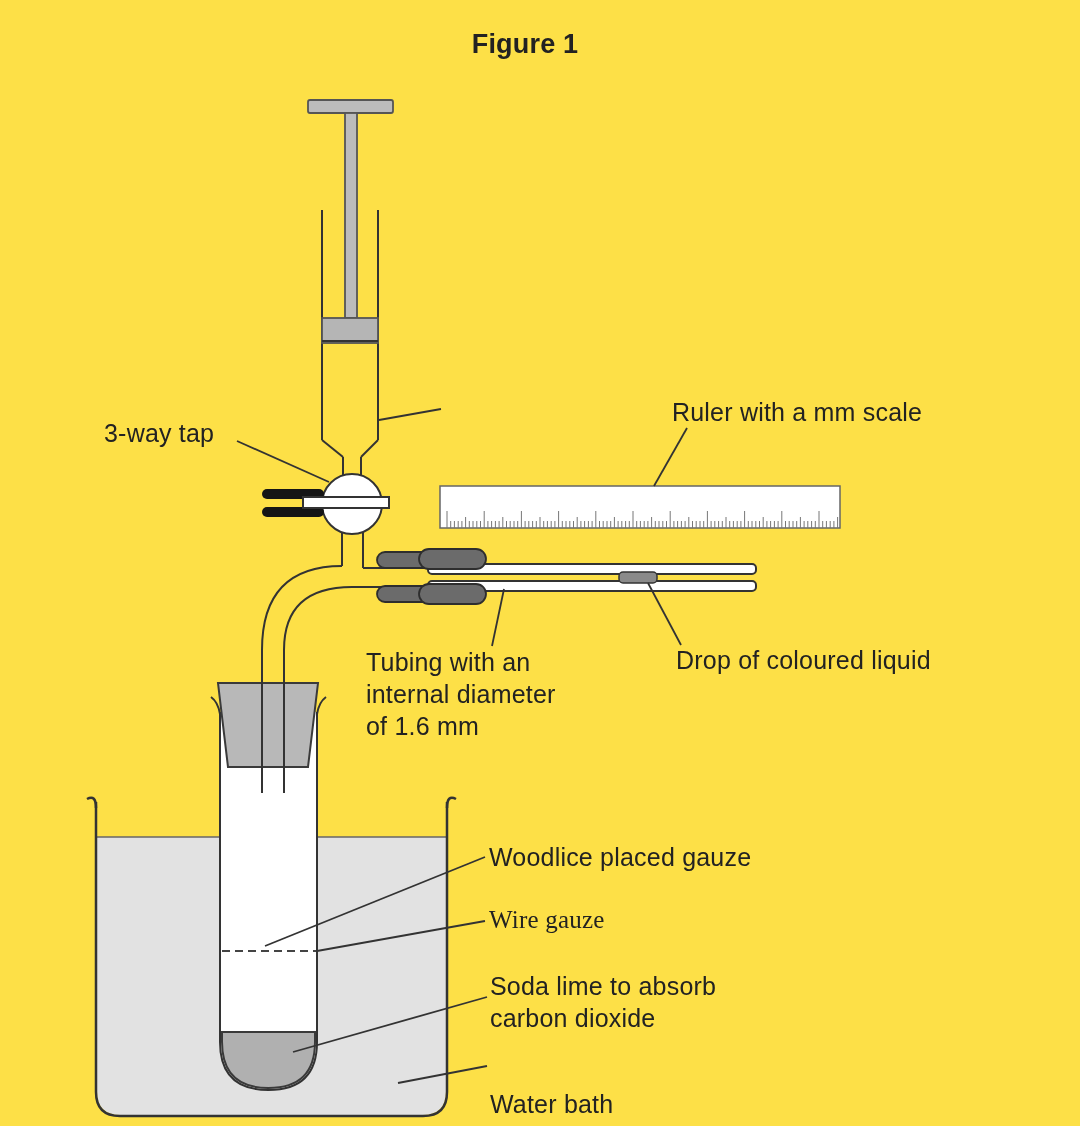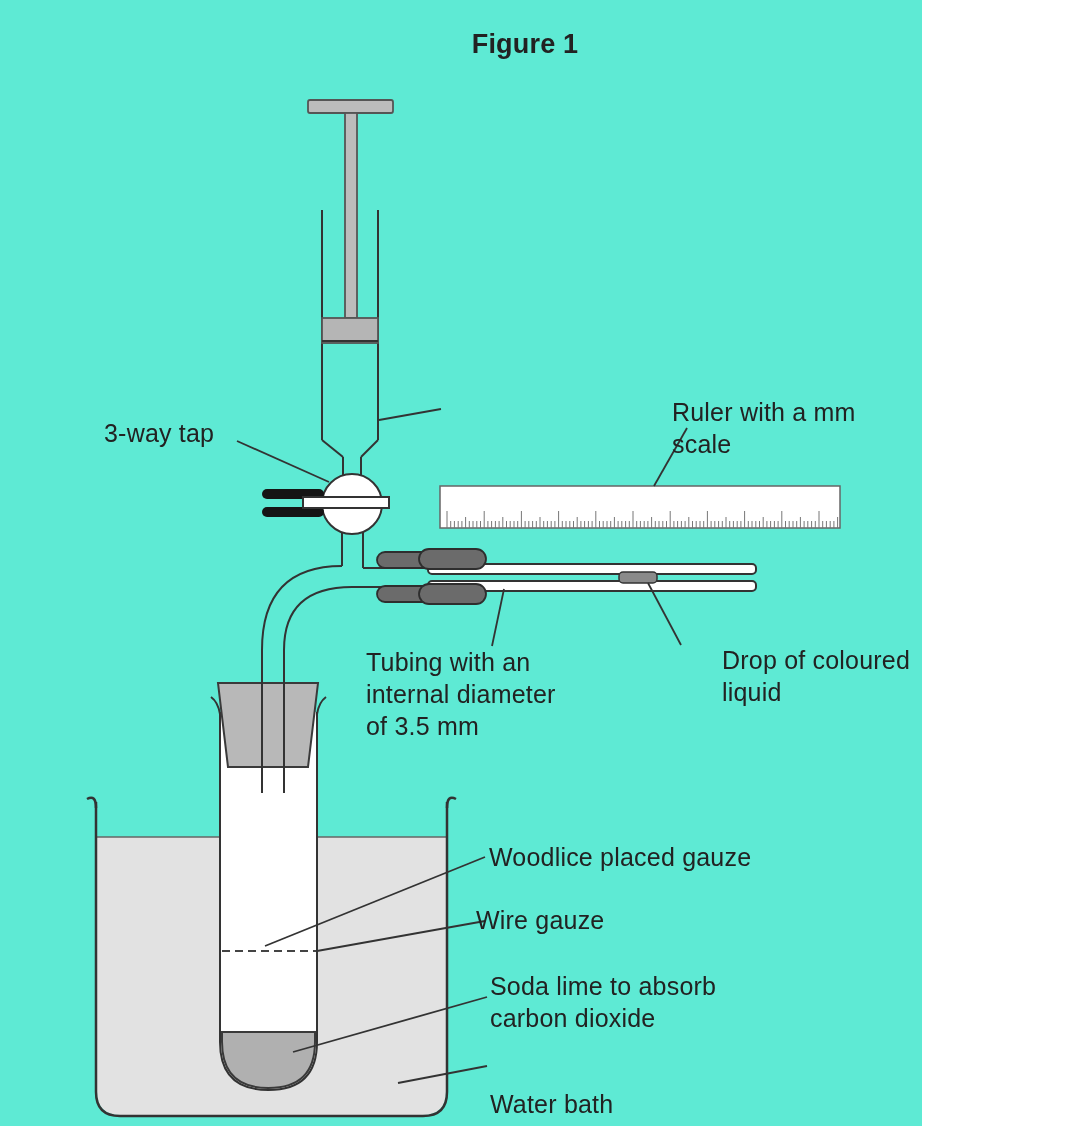--- a/index.html
+++ b/index.html
@@ -1,16 +1,16 @@
 <!DOCTYPE html>
 <html style="--ink: #333333; --text: #222222; --plunger_gray: #bcbcbc; --seal_gray: #b5b5b5; --handle_black: #151515; --rubber_gray: #6b6b6b; --drop_gray: #8a8a8a; --bung_gray: #b8b8b8; --soda_lime_gray: #b0b0b0; --water_gray: #e2e2e2; --tick_gray: #777777;"><head>
 <meta charset="utf-8">
 <style>
   html,body{margin:0;padding:0;background:#ffffff;}
-  #stage{position:relative;width:922px;height:1126px;background:#5eead4;overflow:hidden;
+  #stage{position:relative;width:1080px;height:1126px;background:#fde047;overflow:hidden;
          font-family:"Liberation Sans", sans-serif;}
   #drawing{position:absolute;left:0;top:0;}
   .lbl{position:absolute;font-size:25px;line-height:32px;color:var(--text);
        white-space:pre-line;letter-spacing:0.2px;}
   .title{font-weight:bold;font-size:27px;text-align:center;}
   
   .ink{stroke:var(--ink);stroke-width:2;fill:none;}
   .ink-thick{stroke:var(--ink);stroke-width:2.5;fill:none;}
   .whitefill{fill:#ffffff;stroke:var(--ink);stroke-width:2;}
   .leader{stroke:var(--ink);stroke-width:1.8;fill:none;}
@@ -114,25 +114,25 @@
 
   <div class="lbl title" style="left:380px;top:28px;width:290px;">Figure 1</div>
 
 
   <div class="lbl" style="left:104px;top:417px;">3-way tap</div>
 
   <div class="lbl" style="left:672px;top:396px;">Ruler with a mm scale</div>
 
   <div class="lbl" style="left:366px;top:646px;">Tubing with an
 internal diameter
-of 3.5 mm</div>
+of 1.6 mm</div>
 
-  <div class="lbl" style="left:676px;top:644px;margin-left:46px;">Drop of coloured liquid</div>
+  <div class="lbl" style="left:676px;top:644px;">Drop of coloured liquid</div>
 
   <div class="lbl" style="left:489px;top:841px;">Woodlice placed gauze</div>
 
-  <div class="lbl" style="left:476px;top:904px;">Wire gauze</div>
+  <div class="lbl" style="left:489px;top:904px;font-family:Liberation Serif, serif;">Wire gauze</div>
 
   <div class="lbl" style="left:490px;top:954px;margin-top:16px;">Soda lime to absorb
 carbon dioxide</div>
 
   <div class="lbl" style="left:490px;top:1048px;margin-top:40px;">Water bath</div>
 </div>
 
 </body></html>

